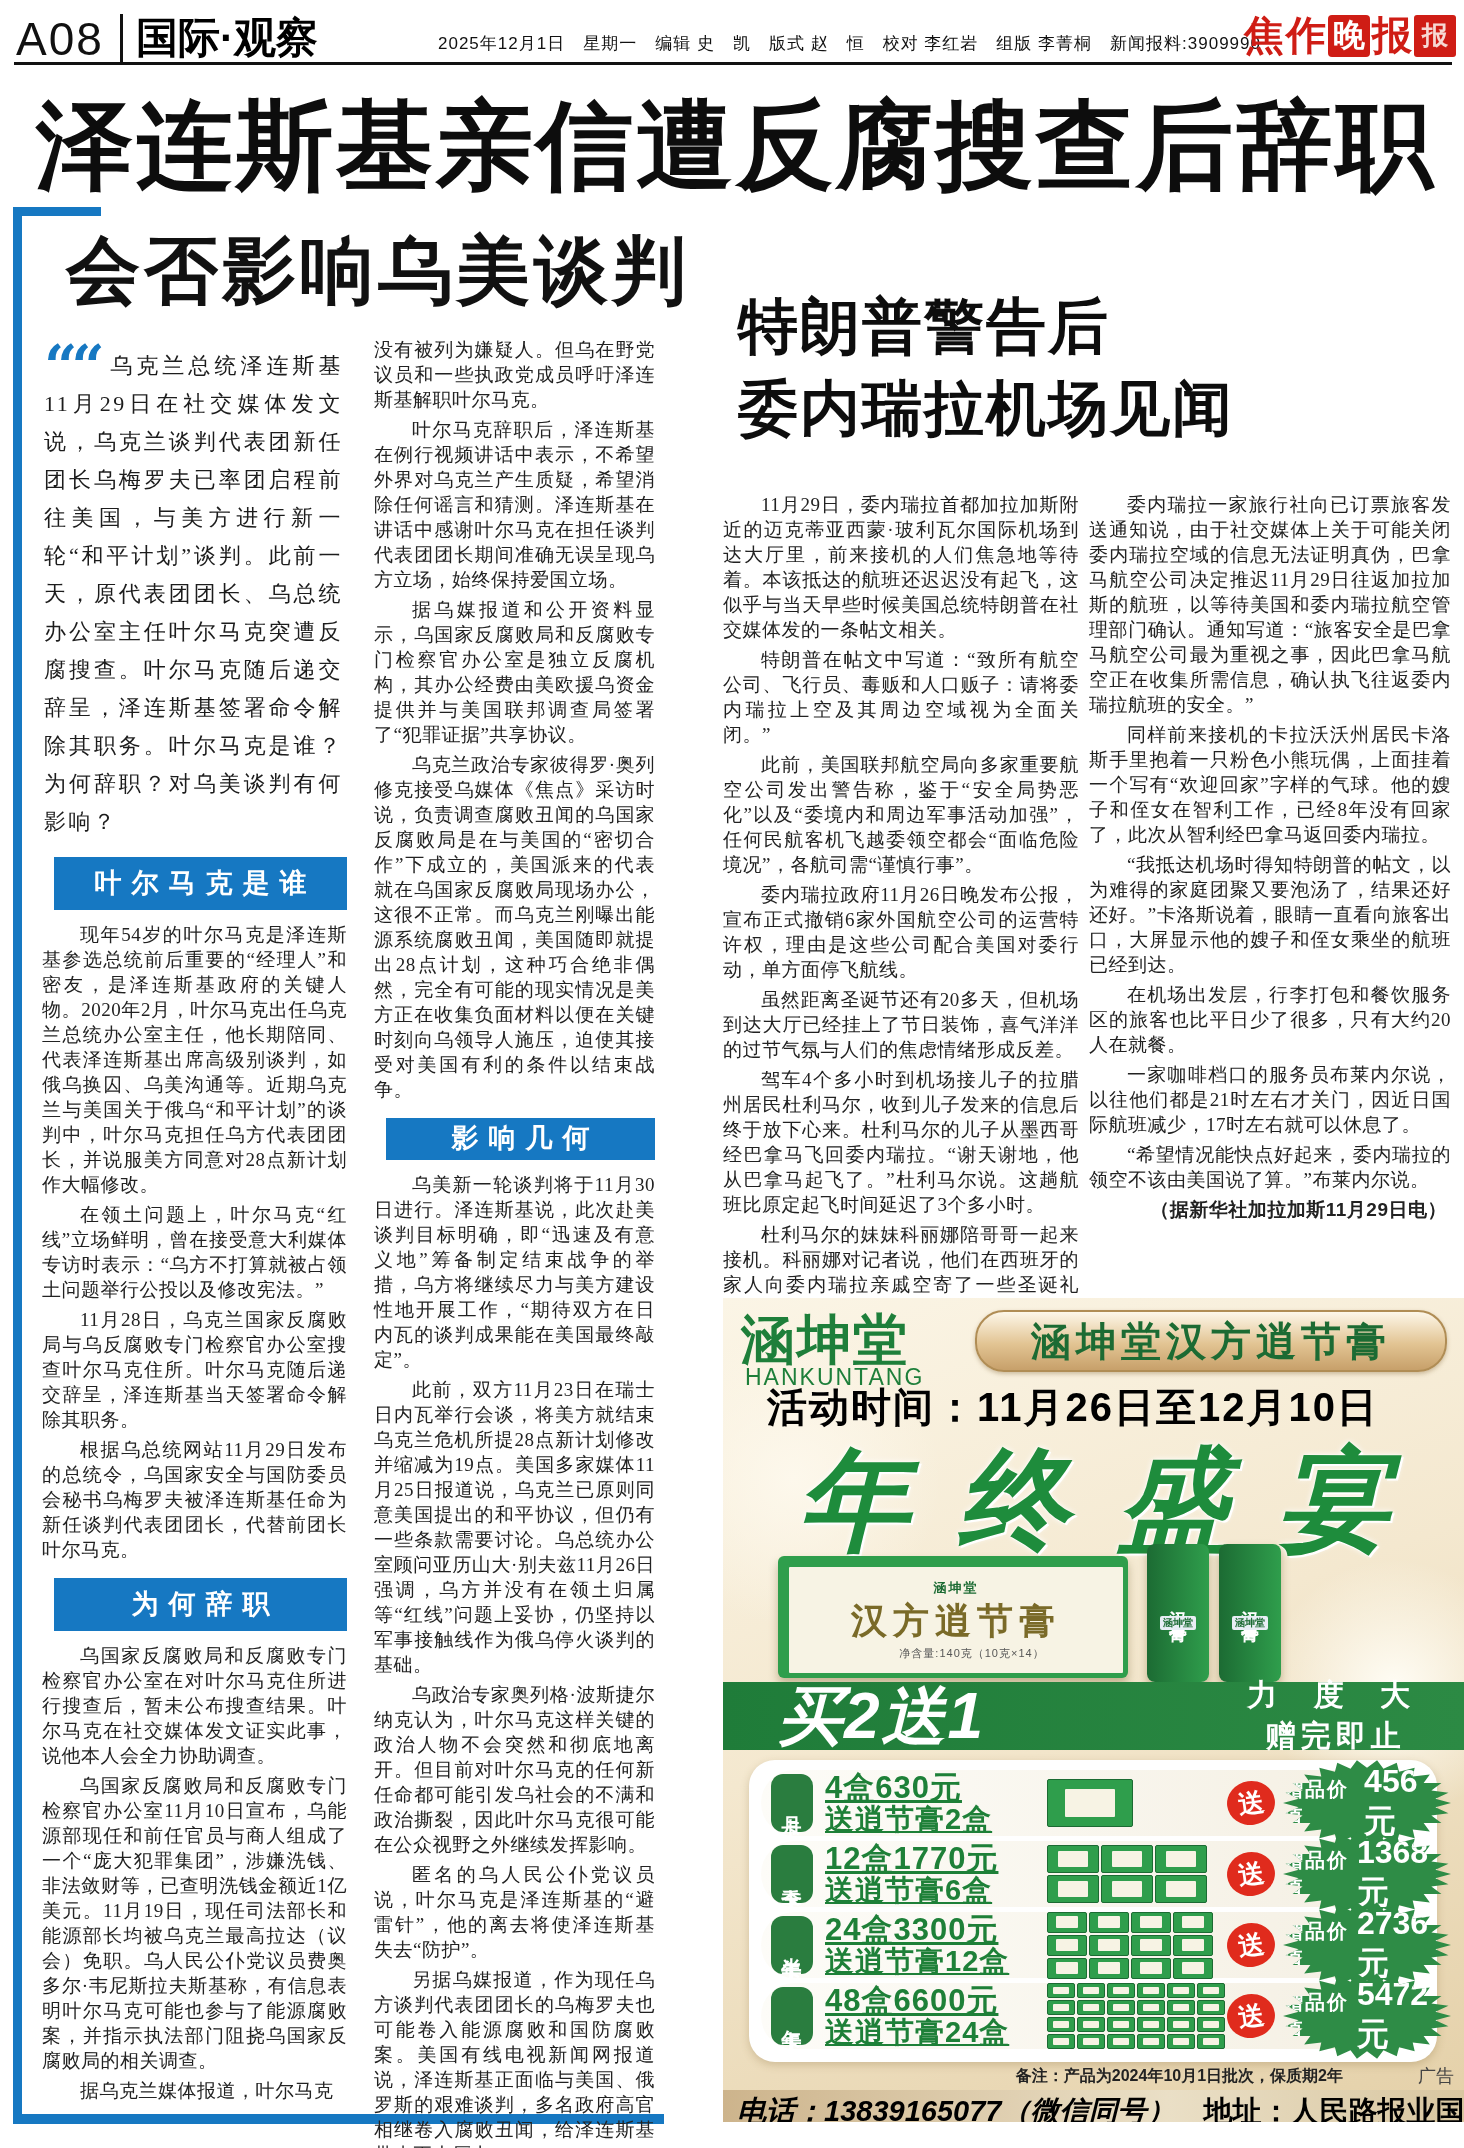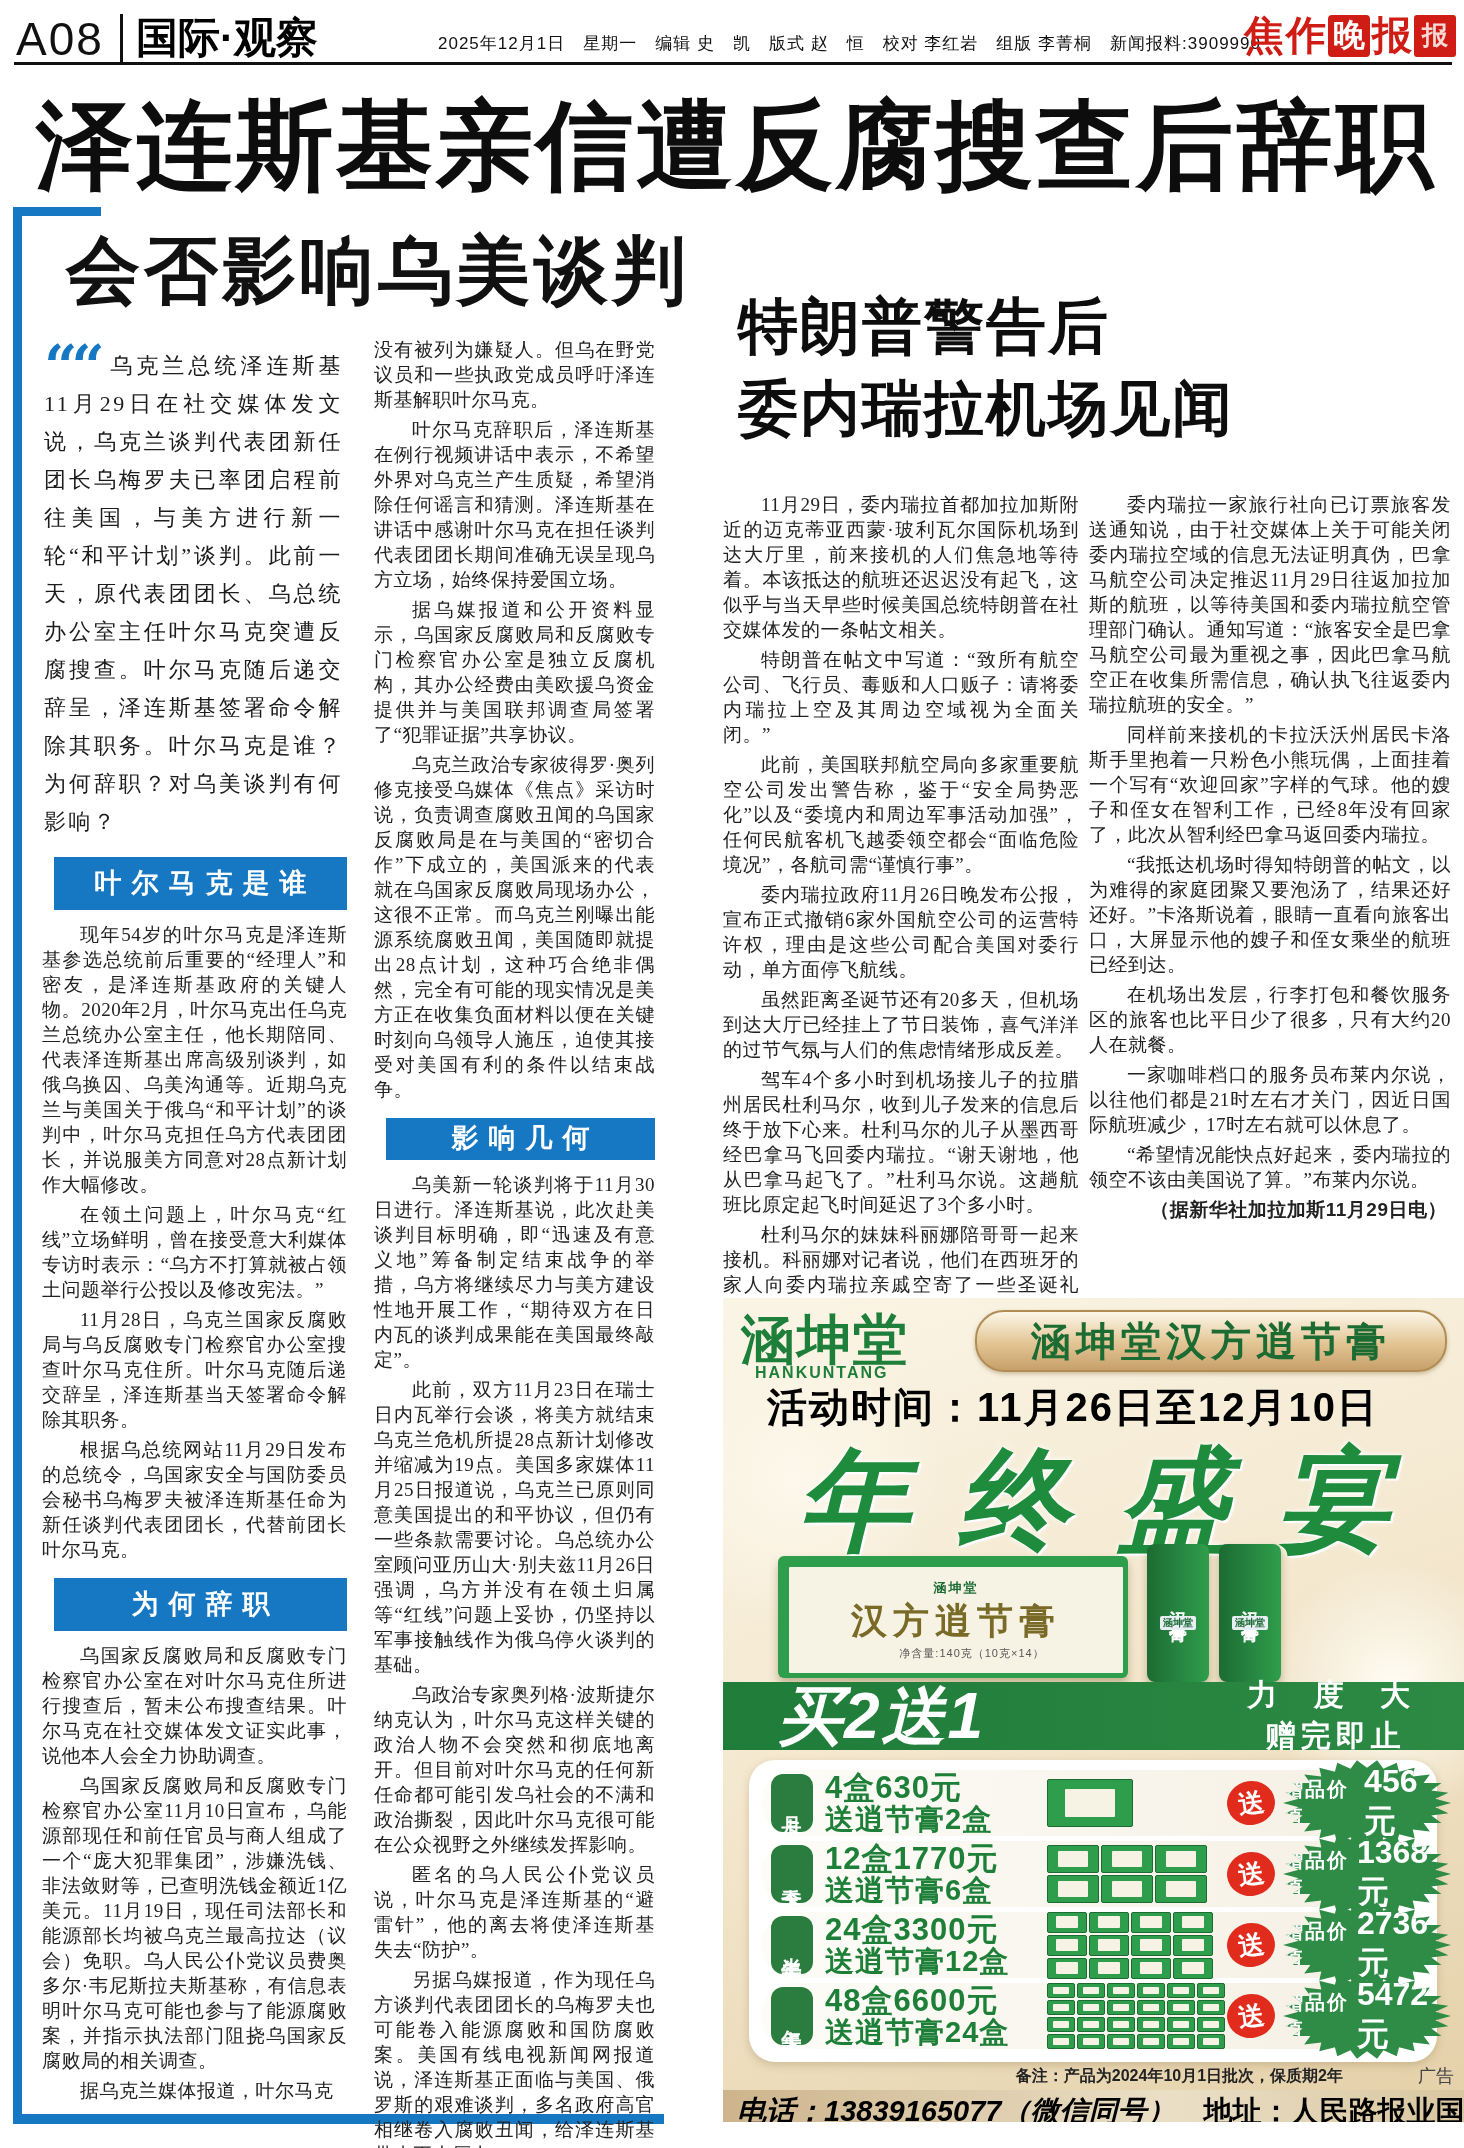--- a/index.html
+++ b/index.html
@@ -52,21 +52,21 @@
           font-size:60px;font-weight:800;line-height:82px;color:#0d0d0d;letter-spacing:2px;}
   
   .ad{position:absolute;left:723px;top:1298px;width:741px;height:824px;
       background:linear-gradient(160deg,#fbf5e6 0%,#f4e8cf 45%,#e4d0a8 100%);overflow:hidden;
       font-family:"Liberation Sans",sans-serif;}
   .ad .soft1{position:absolute;left:-80px;top:30px;width:300px;height:300px;border-radius:50%;
       background:radial-gradient(circle,#fdf8ec 0%,rgba(253,248,236,0) 70%);}
   .ad .soft2{position:absolute;right:-60px;top:260px;width:260px;height:260px;border-radius:50%;
       background:radial-gradient(circle,#fffdf5 0%,rgba(255,253,245,0) 70%);}
   .ad-brand{position:absolute;left:18px;top:6px;color:#1e7f3a;font-size:54px;font-weight:900;letter-spacing:2px;}
-  .ad-brand-en{position:absolute;left:32px;top:66px;color:#1e7f3a;font-size:16px;font-weight:700;letter-spacing:2px;}
+  .ad-brand-en{position:absolute;left:22px;top:66px;color:#1e7f3a;font-size:23px;font-weight:400;letter-spacing:2px;}
   .ad-badge{position:absolute;left:252px;top:12px;width:468px;height:58px;border-radius:29px;
       background:linear-gradient(180deg,#fdf7e9 0%,#e2c493 55%,#c7a express 100%);
       background:linear-gradient(180deg,#fdf7e9 0%,#e2c493 55%,#c7a06a 100%);
       border:2px solid #b08d55;display:flex;align-items:center;justify-content:center;
       box-shadow:0 2px 4px rgba(120,90,40,.35);}
   .ad-badge span{color:#1c6b33;font-size:40px;font-weight:900;letter-spacing:5px;}
   .ad-time{position:absolute;left:0;top:82px;width:700px;text-align:center;color:#000;
       font-size:40px;font-weight:800;letter-spacing:2px;}
   .ad-slogan{position:absolute;left:0;top:128px;width:741px;text-align:center;color:#1e8c3c;
       font-family:"Liberation Serif",serif;font-size:112px;font-weight:900;letter-spacing:48px;
@@ -96,21 +96,21 @@
   .promo-side .l1{font-size:30px;letter-spacing:14px;}
   .promo-side .l2{font-size:30px;letter-spacing:5px;}
   
   .offer-panel{position:absolute;left:26px;top:462px;width:688px;height:302px;background:#fff;
       border-radius:26px;box-shadow:0 3px 8px rgba(120,90,40,.25);padding:10px 12px 4px 12px;box-sizing:border-box;}
   .offer-row{display:flex;align-items:center;height:66px;margin-bottom:5px;
       background:linear-gradient(90deg,#fdfcf8,#f4efe2);border-radius:33px;padding:0 10px;}
   .card-pill{width:42px;height:58px;background:#2a7d3f;border-radius:12px;color:#fff;
       display:flex;align-items:center;justify-content:center;margin-right:12px;flex:0 0 auto;}
   .card-pill span{writing-mode:vertical-rl;font-size:20px;font-weight:800;letter-spacing:2px;line-height:1;}
-  .offer-text{width:222px;color:#1e8038;font-weight:900;line-height:1.05;flex:0 0 auto;}
+  .offer-text{width:222px;color:#1e8038;font-weight:900;line-height:1.05;flex:0 0 auto;text-decoration:underline;}
   .offer-text .o1{font-size:31px;letter-spacing:1px;}
   .offer-text .o2{font-size:29px;letter-spacing:1px;}
   .thumbs{width:180px;display:flex;flex-wrap:wrap;gap:2px;align-content:center;flex:0 0 auto;}
   .thumbs .th{background:#2f9e4c;border:1px solid #1c6b33;border-radius:2px;position:relative;}
   .thumbs .th::after{content:"";position:absolute;inset:20%;background:#f7f3e4;border-radius:1px;}
   .thumbs.t1 .th{width:84px;height:46px;}
   .thumbs.t6 .th{width:50px;height:26px;}
   .thumbs.t12 .th{width:38px;height:19px;}
   .thumbs.t24 .th{width:26px;height:13px;}
   .send-badge{width:48px;height:44px;background:#e02b1d;border-radius:50%;color:#fff;font-size:26px;

